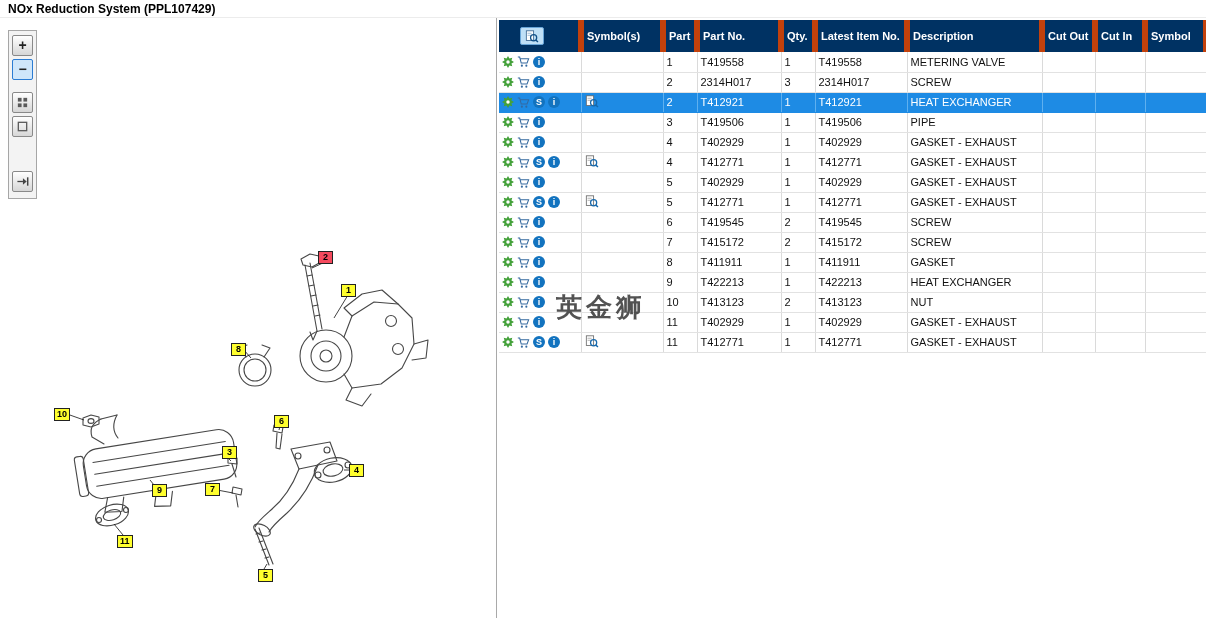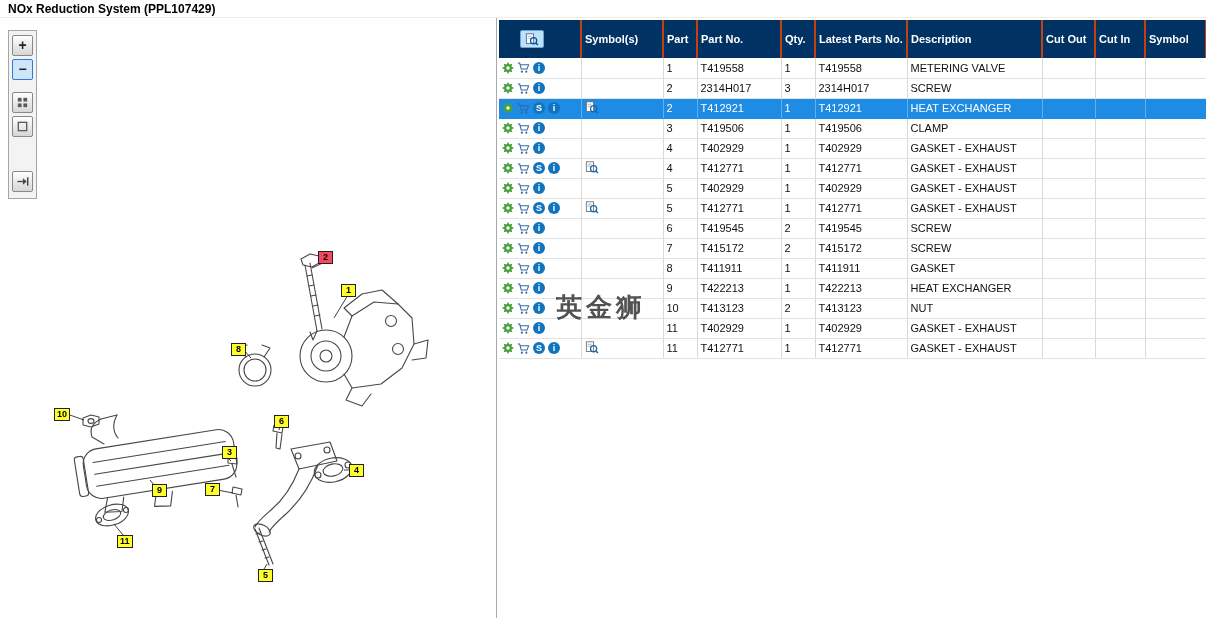--- a/index.html
+++ b/index.html
@@ -41,22 +41,22 @@
   .callout.highlight{background:#f54a5e;}
   
   .watermark{
     position:absolute;left:556px;top:290px;font-size:26px;font-weight:bold;
     color:#404040;letter-spacing:4px;opacity:.9;z-index:6;pointer-events:none;
   }
   
   .table-pane{position:absolute;left:499px;top:20px;width:707px;z-index:1;}
   table{border-collapse:collapse;table-layout:fixed;width:707px;font-size:11px;}
   th{
-    background:#003263;color:#fff;font-weight:bold;height:38px;text-align:left;
-    padding:0 3px;border-right:2px solid #c2410c;box-sizing:border-box;
+    background:#003263;color:#fff;font-weight:bold;height:32px;text-align:left;
+    padding:0 3px;border-right:6px solid #c2410c;box-sizing:border-box;
     overflow:hidden;white-space:nowrap;font-size:11px;
   }
   td{
     height:20px;padding:0 3px;border-right:1px solid #dadada;border-bottom:1px solid #e2e2e2;
     box-sizing:border-box;color:#111;white-space:nowrap;overflow:hidden;background:#fff;
   }
   tr.selected td{background:#1e8be4;color:#fff;border-bottom-color:#1e8be4;border-right-color:#5fb0ef;}
   .cell-icons{display:flex;align-items:center;gap:3px;}
   .cell-icons svg{display:block;}
   .circle-icon{
@@ -228,21 +228,21 @@
               <line x1="3" y1="6.5" x2="8" y2="6.5" stroke="#7fa8cc" stroke-width="0.9"></line>
               <circle cx="10.5" cy="9.5" r="3.8" fill="none" stroke="#0f4e86" stroke-width="1.5"></circle>
               <line x1="13.2" y1="12.2" x2="15.8" y2="14.8" stroke="#0f4e86" stroke-width="1.8"></line>
             </svg>
           </span>
         </th>
         <th>Symbol(s)</th>
         <th>Part</th>
         <th>Part No.</th>
         <th>Qty.</th>
-        <th>Latest Parts No.</th>
+        <th>Latest Item No.</th>
         <th>Description</th>
         <th>Cut Out</th>
         <th>Cut In</th>
         <th>Symbol</th>
       </tr>
     </thead>
     <tbody>
         <tr>
     <td>
       <span class="cell-icons">
@@ -367,21 +367,21 @@
         <span class="circle-icon">i</span>
       </span>
     </td>
     <td>
       
     </td>
     <td>3</td>
     <td>T419506</td>
     <td>1</td>
     <td>T419506</td>
-    <td>CLAMP</td>
+    <td>PIPE</td>
     <td></td>
     <td></td>
     <td></td>
   </tr>
         <tr>
     <td>
       <span class="cell-icons">
         <span class="sym-btn">
           <svg width="12" height="12" viewBox="0 0 16 16">
             <path fill="#44a13a" d="M8 0 L9.9 3.4 L13.7 2.3 L12.6 6.1 L16 8 L12.6 9.9 L13.7 13.7 L9.9 12.6 L8 16 L6.1 12.6 L2.3 13.7 L3.4 9.9 L0 8 L3.4 6.1 L2.3 2.3 L6.1 3.4 Z"></path>

